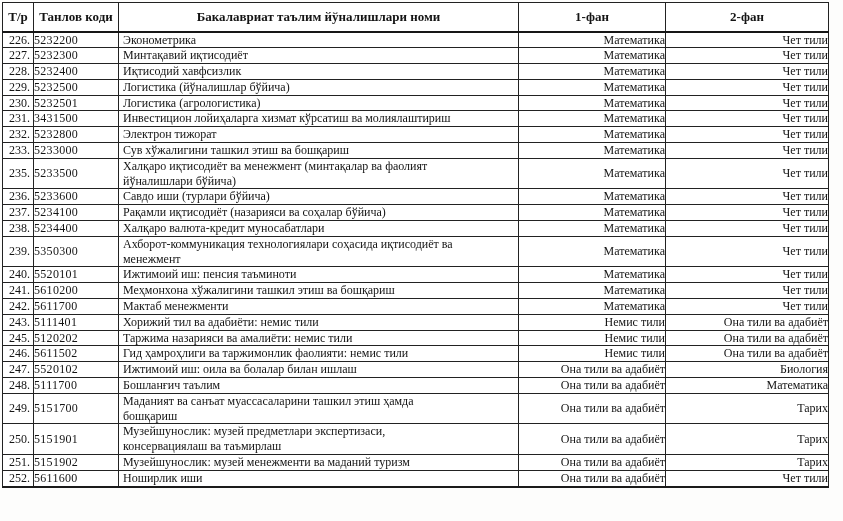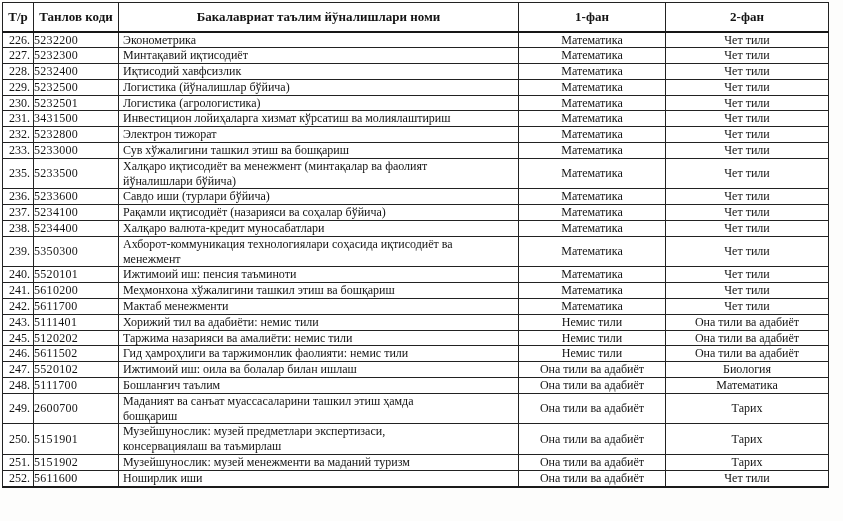--- a/index.html
+++ b/index.html
@@ -41,21 +41,21 @@
   }
   td {
     font-size: 12px;
     line-height: 14.8px;
     vertical-align: middle;
     padding: 0;
   }
   .c-num  { text-align: center; padding-left: 3px; }
   .c-code { text-align: left; letter-spacing: 0.3px; }
   .c-name { text-align: left; padding-left: 4px; padding-right: 6px; white-space: pre-line; }
-  .c-subj { text-align: center; }
+  .c-subj { text-align: right; }
 </style>
 </head>
 <body>
 
 <div class="sheet">
   <table>
     <colgroup>
       <col style="width:31px">
       <col style="width:85px">
       <col style="width:400px">
@@ -239,21 +239,21 @@
   <tr>
     <td class="c-num">248.</td>
     <td class="c-code">5111700</td>
     <td class="c-name">Бошланғич таълим</td>
     <td class="c-subj">Она тили ва адабиёт</td>
     <td class="c-subj">Математика</td>
   </tr>
 
   <tr>
     <td class="c-num">249.</td>
-    <td class="c-code">2600700</td>
+    <td class="c-code">5151700</td>
     <td class="c-name">Маданият ва санъат муассасаларини ташкил этиш ҳамда
 бошқариш</td>
     <td class="c-subj">Она тили ва адабиёт</td>
     <td class="c-subj">Тарих</td>
   </tr>
 
   <tr>
     <td class="c-num">250.</td>
     <td class="c-code">5151901</td>
     <td class="c-name">Музейшунослик: музей предметлари экспертизаси,

